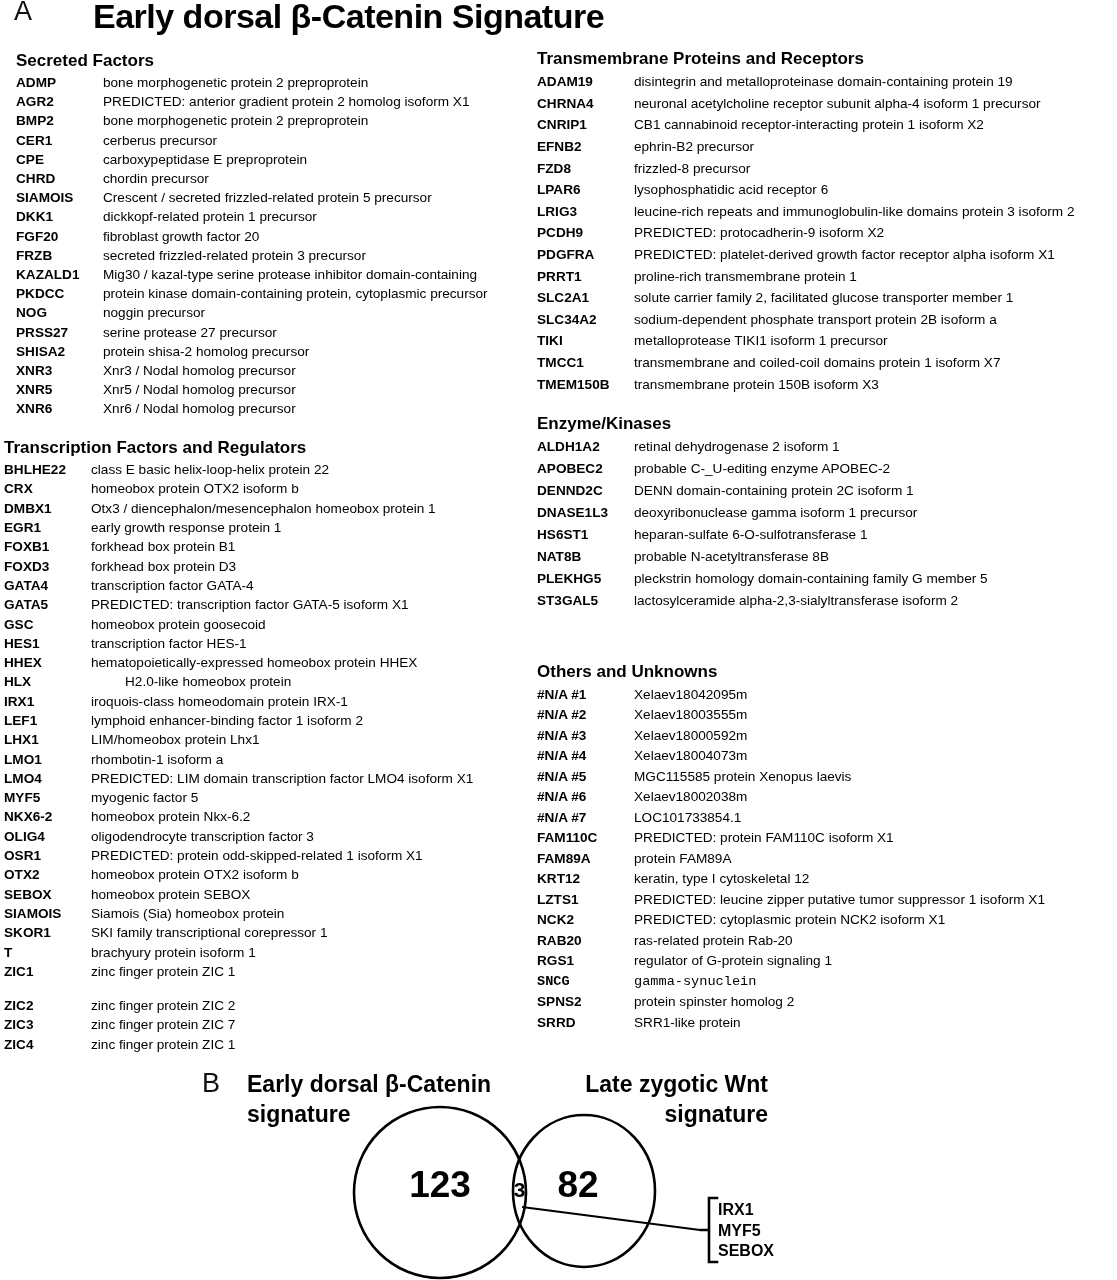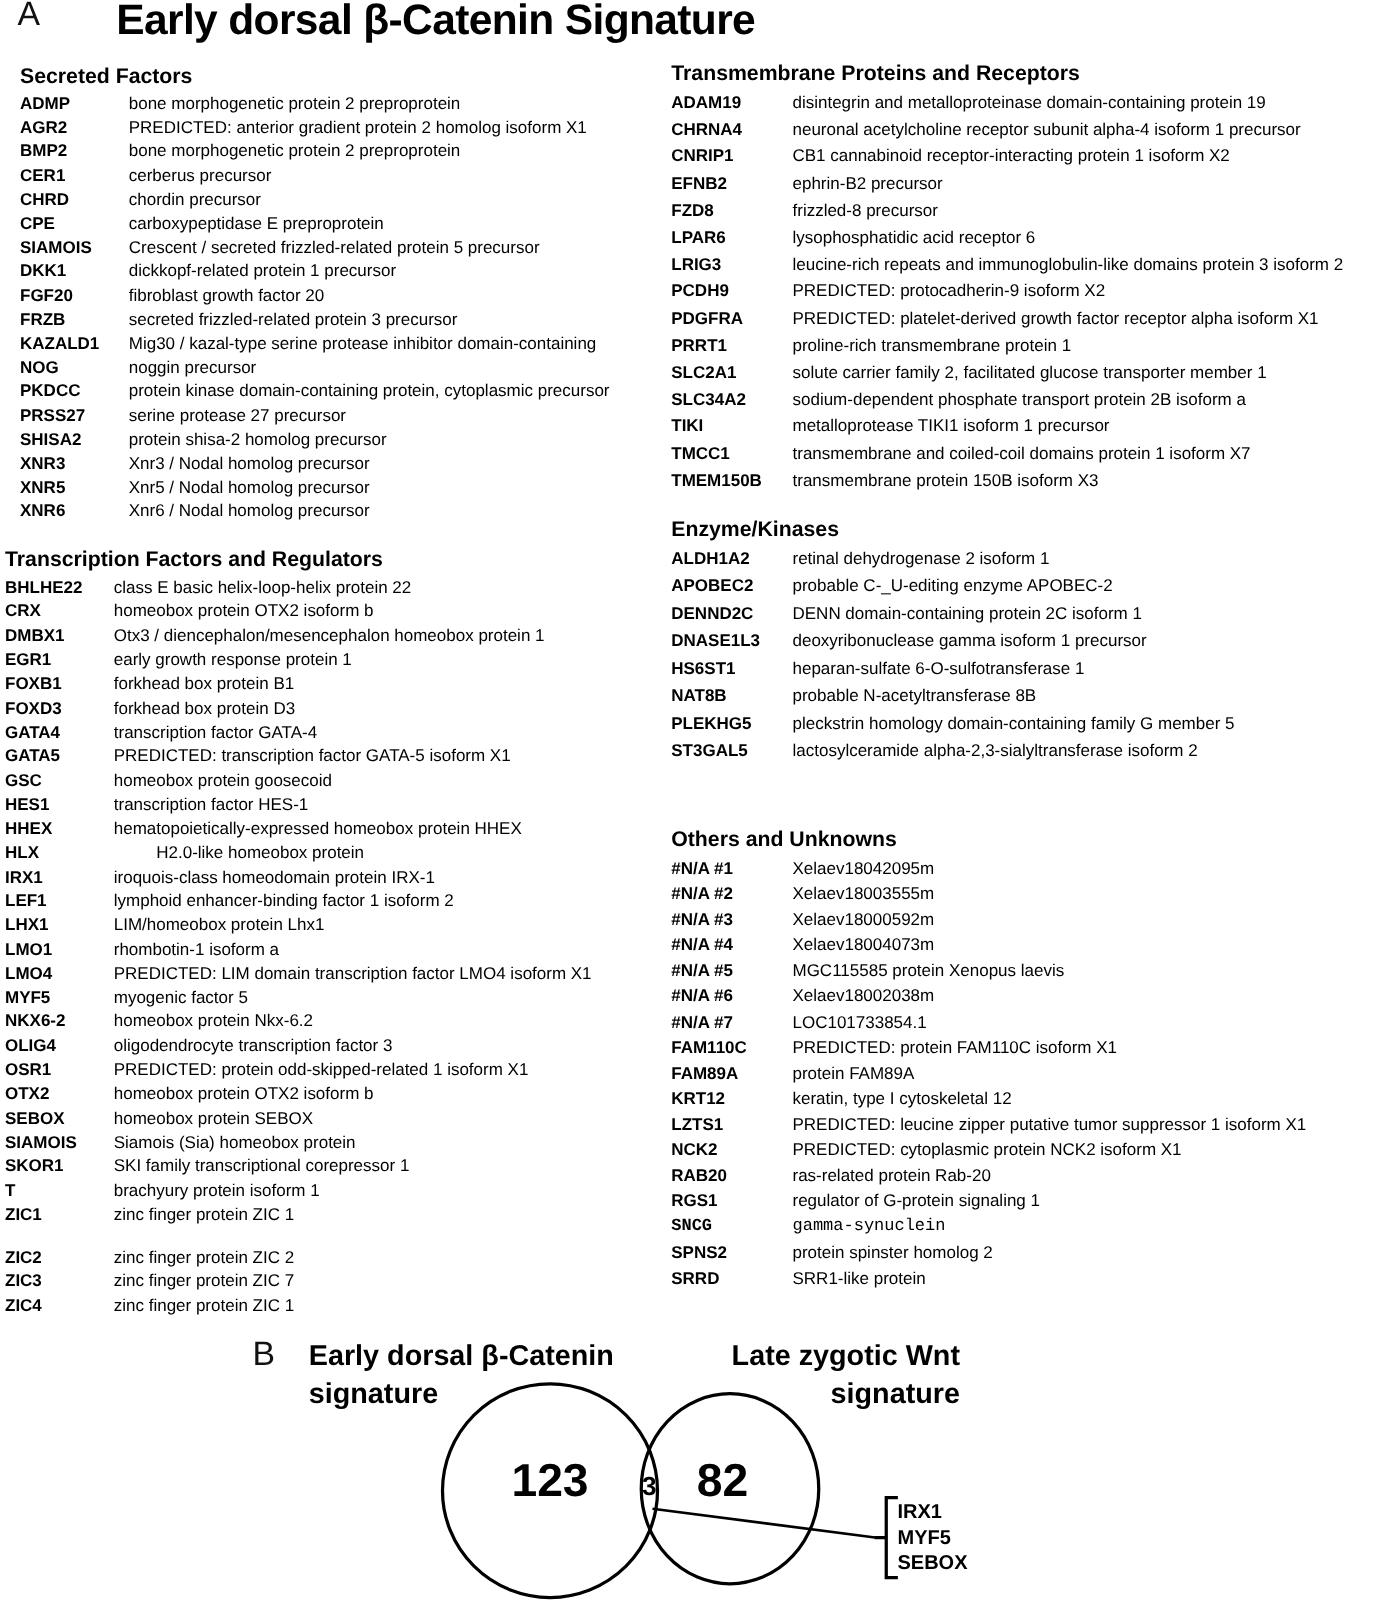--- a/index.html
+++ b/index.html
@@ -65,54 +65,54 @@
         </div>
         <div class="gene-row" style="height: 19.2px;">
           <span class="gene-symbol">BMP2</span>
           <span class="gene-desc">bone morphogenetic protein 2 preproprotein</span>
         </div>
         <div class="gene-row" style="height: 19.2px;">
           <span class="gene-symbol">CER1</span>
           <span class="gene-desc">cerberus precursor</span>
         </div>
         <div class="gene-row" style="height: 19.2px;">
+          <span class="gene-symbol">CPE</span>
+          <span class="gene-desc">carboxypeptidase E preproprotein</span>
+        </div>
+        <div class="gene-row" style="height: 19.2px;">
           <span class="gene-symbol">CHRD</span>
           <span class="gene-desc">chordin precursor</span>
         </div>
         <div class="gene-row" style="height: 19.2px;">
-          <span class="gene-symbol">CPE</span>
-          <span class="gene-desc">carboxypeptidase E preproprotein</span>
-        </div>
-        <div class="gene-row" style="height: 19.2px;">
           <span class="gene-symbol">SIAMOIS</span>
           <span class="gene-desc">Crescent / secreted frizzled-related protein 5 precursor</span>
         </div>
         <div class="gene-row" style="height: 19.2px;">
           <span class="gene-symbol">DKK1</span>
           <span class="gene-desc">dickkopf-related protein 1 precursor</span>
         </div>
         <div class="gene-row" style="height: 19.2px;">
           <span class="gene-symbol">FGF20</span>
           <span class="gene-desc">fibroblast growth factor 20</span>
         </div>
         <div class="gene-row" style="height: 19.2px;">
           <span class="gene-symbol">FRZB</span>
           <span class="gene-desc">secreted frizzled-related protein 3 precursor</span>
         </div>
         <div class="gene-row" style="height: 19.2px;">
           <span class="gene-symbol">KAZALD1</span>
           <span class="gene-desc">Mig30 / kazal-type serine protease inhibitor domain-containing</span>
         </div>
         <div class="gene-row" style="height: 19.2px;">
+          <span class="gene-symbol">PKDCC</span>
+          <span class="gene-desc">protein kinase domain-containing protein, cytoplasmic precursor</span>
+        </div>
+        <div class="gene-row" style="height: 19.2px;">
           <span class="gene-symbol">NOG</span>
           <span class="gene-desc">noggin precursor</span>
-        </div>
-        <div class="gene-row" style="height: 19.2px;">
-          <span class="gene-symbol">PKDCC</span>
-          <span class="gene-desc">protein kinase domain-containing protein, cytoplasmic precursor</span>
         </div>
         <div class="gene-row" style="height: 19.2px;">
           <span class="gene-symbol">PRSS27</span>
           <span class="gene-desc">serine protease 27 precursor</span>
         </div>
         <div class="gene-row" style="height: 19.2px;">
           <span class="gene-symbol">SHISA2</span>
           <span class="gene-desc">protein shisa-2 homolog precursor</span>
         </div>
         <div class="gene-row" style="height: 19.2px;">

